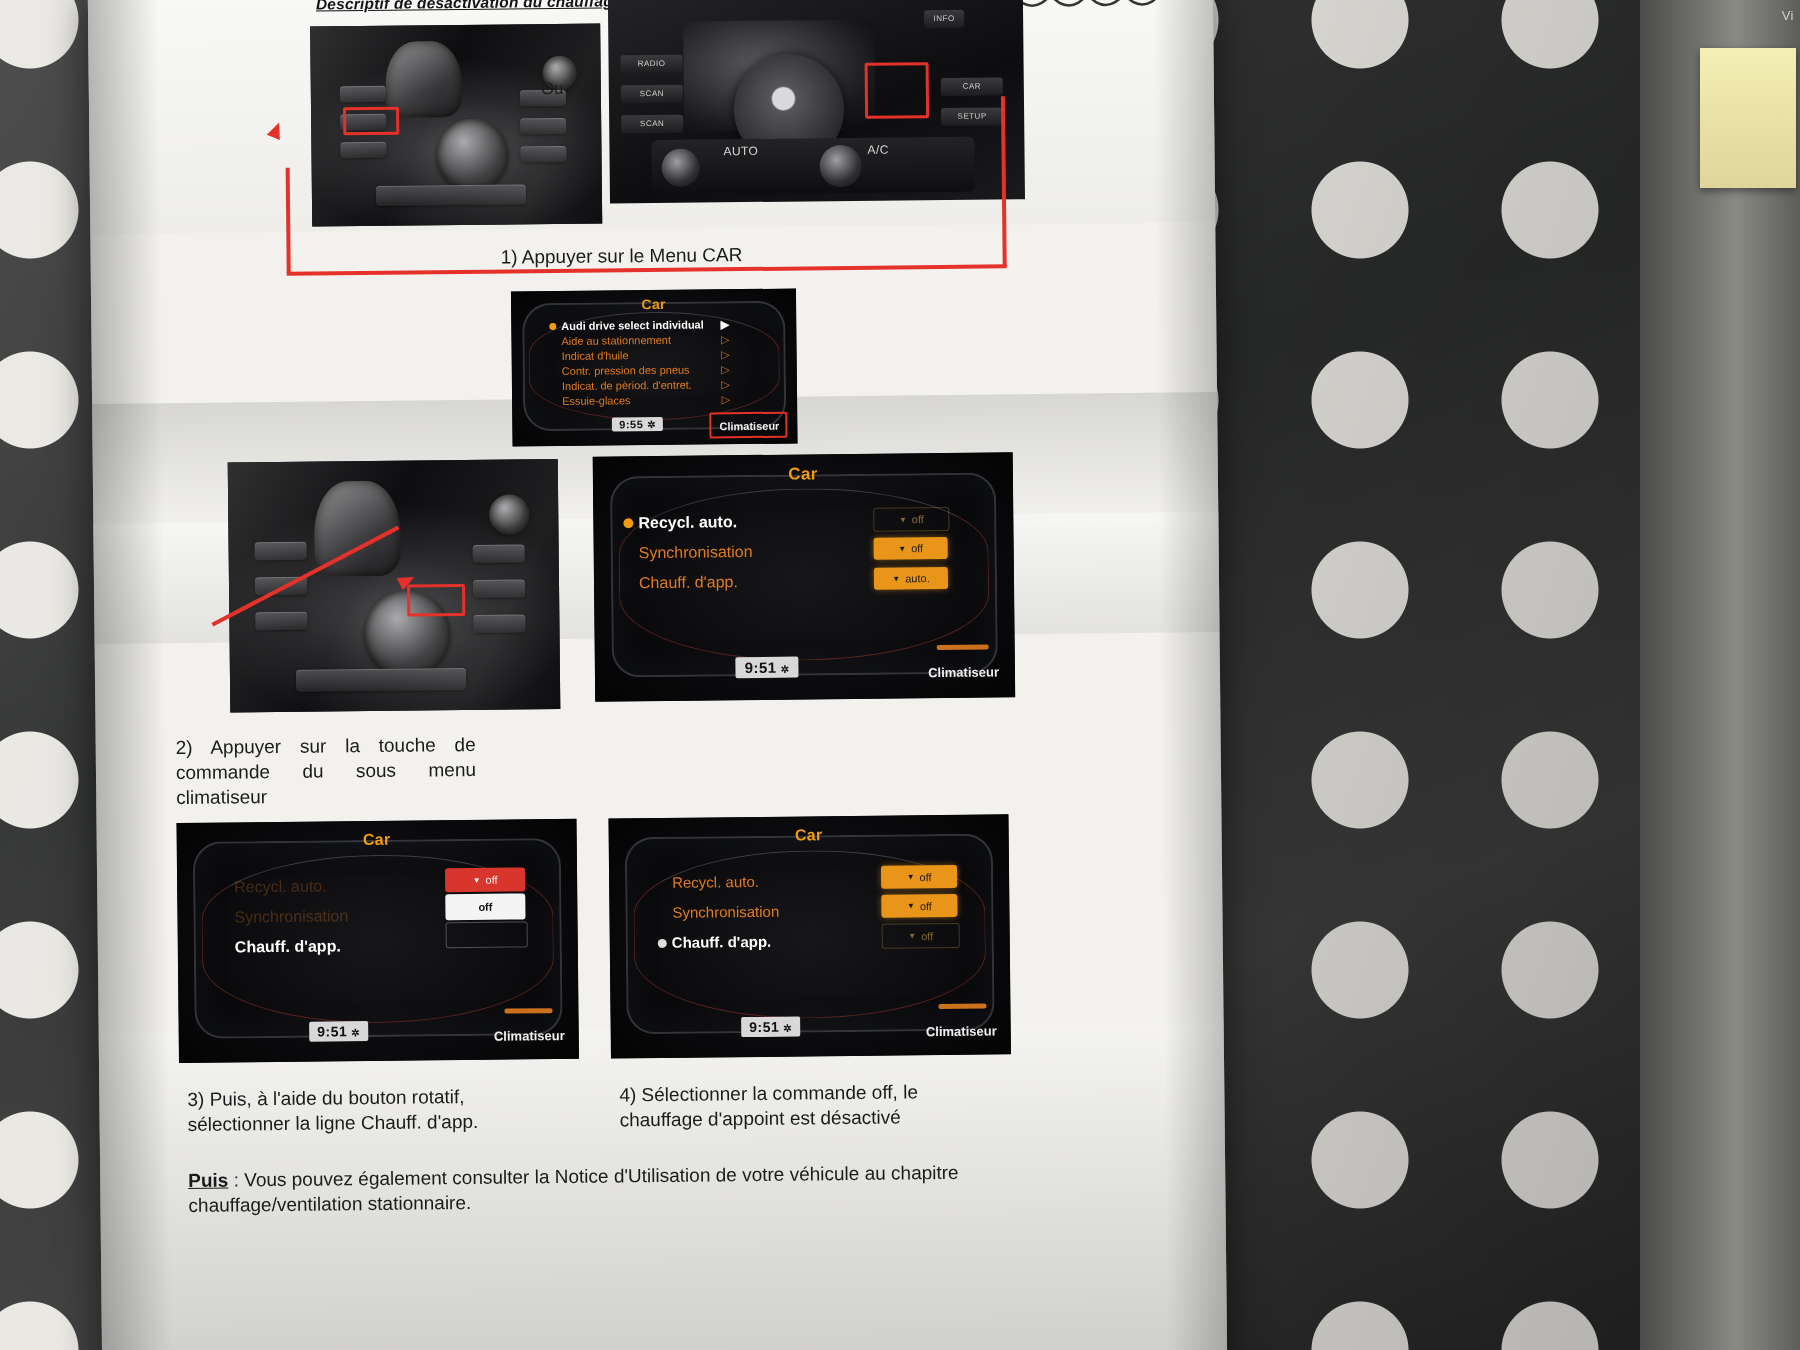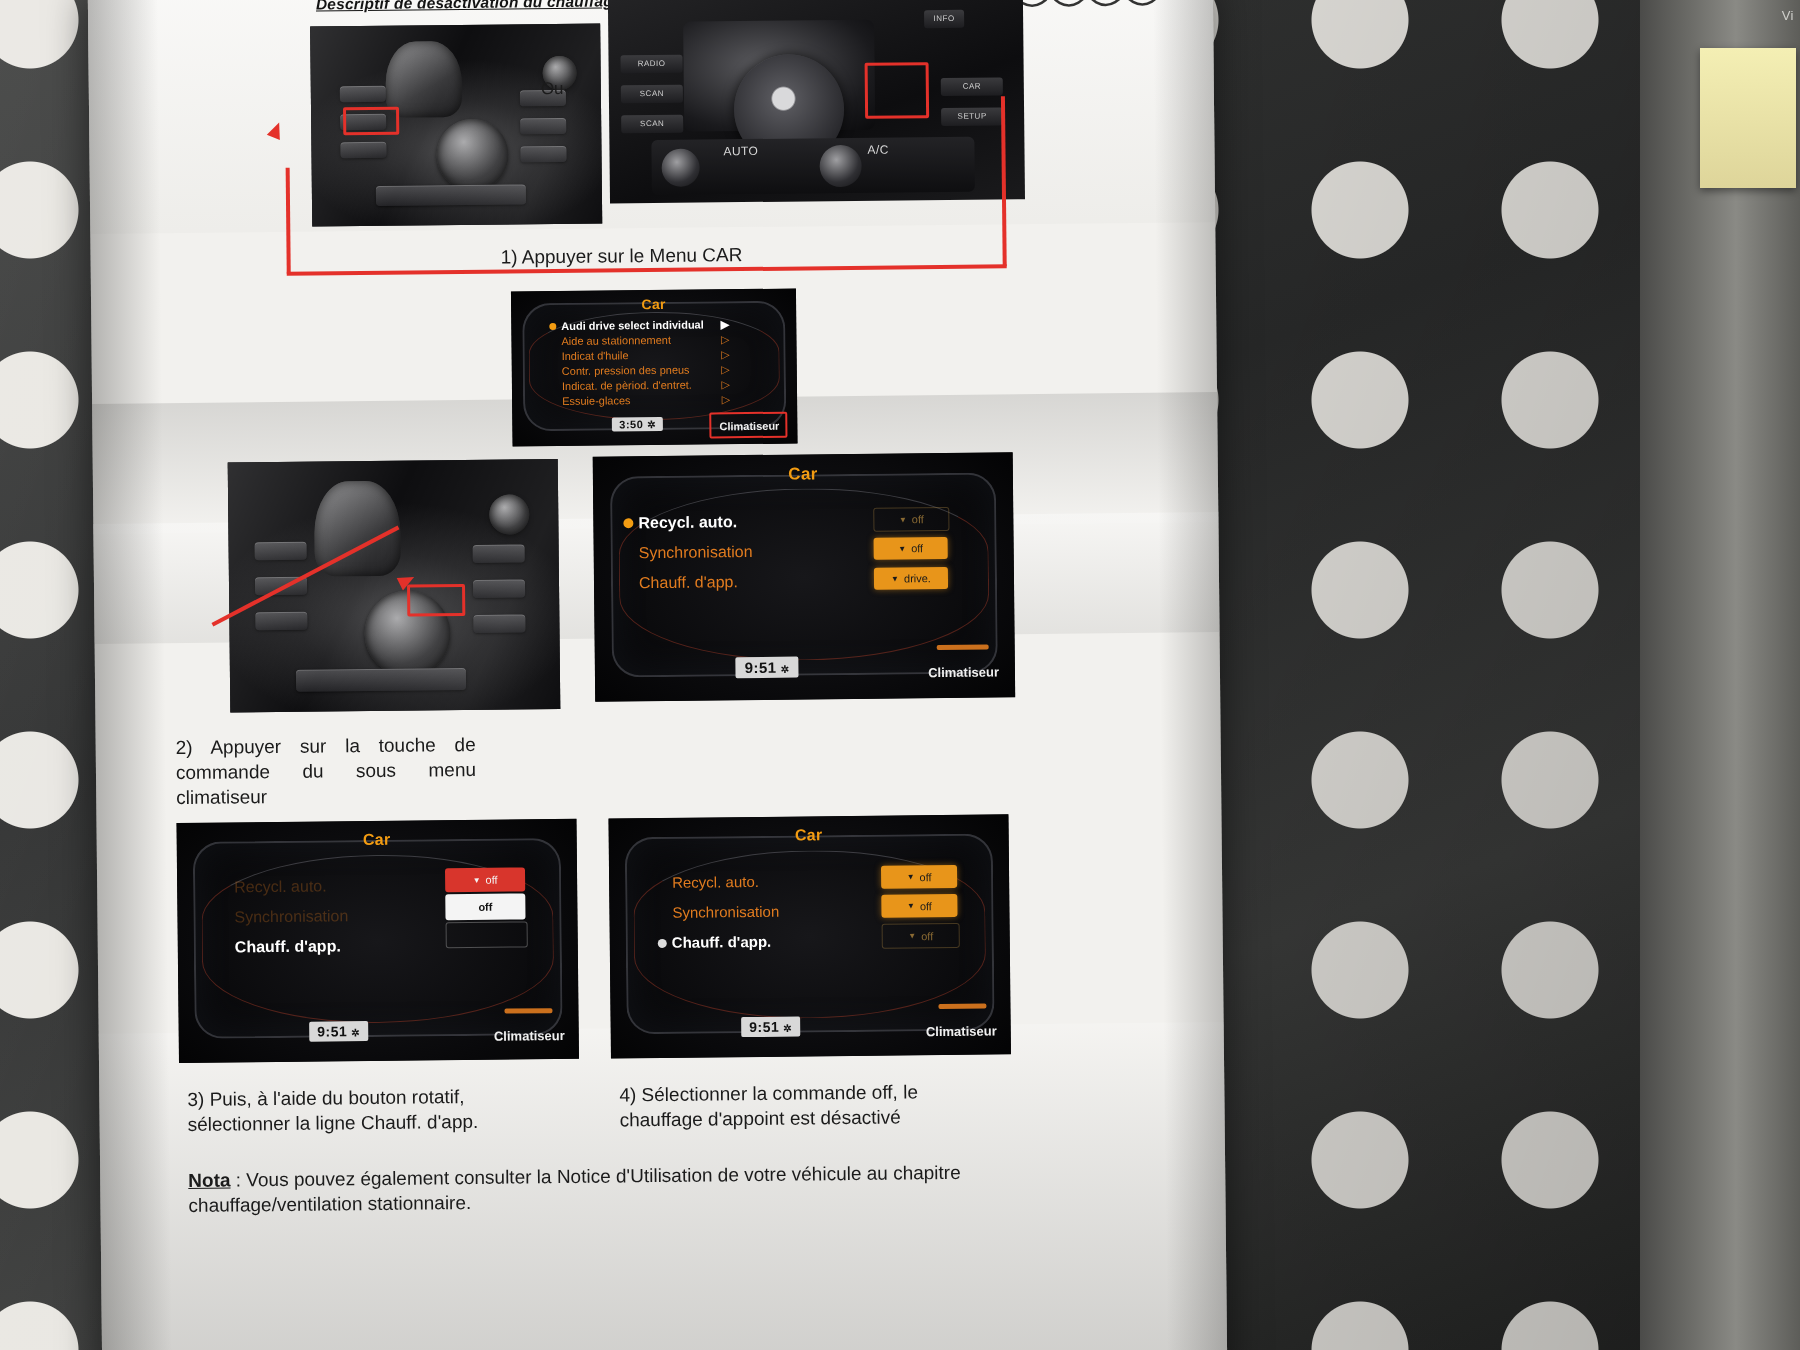--- a/index.html
+++ b/index.html
@@ -286,21 +286,21 @@
           <span class="arrow">▷</span>
         </div>
         <div class="row">
           <span class="dot hidden"></span>
           <span>Essuie-glaces</span>
           <span class="arrow">▷</span>
         </div>
       </div>
 
       <div class="clock" style="bottom:14px;left:44%;">
-        <span>3:50</span><span class="bt">✲</span>
+        <span>9:55</span><span class="bt">✲</span>
       </div>
       <div class="softkey" style="right:18px;bottom:12px;font-size:11px;color:#f2f2f2;">Climatiseur</div>
       <div class="hl-box" style="right:10px;bottom:6px;width:74px;height:22px;"></div>
     </div>
 
     <div class="photo console" style="left:135px;top:480px;width:330px;height:250px;">
       <div class="shifter"></div>
       <div class="knob" style="left:41%;top:52%;width:86px;height:86px;"></div>
       <div class="knob" style="left:79%;top:14%;width:40px;height:40px;"></div>
       <div class="btnstrip" style="left:8%;top:32%;width:52px;height:18px;"></div>
@@ -343,21 +343,21 @@
       <div class="chip ghost" style="left:280px;top:54px;width:74px;height:20px;">
         <span class="caret">▼</span>
         <span>off</span>
       </div>
       <div class="chip amber" style="left:280px;top:84px;width:74px;height:20px;">
         <span class="caret">▼</span>
         <span>off</span>
       </div>
       <div class="chip amber" style="left:280px;top:114px;width:74px;height:20px;">
         <span class="caret">▼</span>
-        <span>drive.</span>
+        <span>auto.</span>
       </div>
 
       <div class="stripe" style="right:26px;bottom:48px;width:52px;"></div>
 
       <div class="clock" style="bottom:22px;left:41%;font-size:15px;padding:2px 9px;">
         <span>9:51</span><span class="bt">✲</span>
       </div>
       <div class="softkey" style="right:16px;bottom:18px;">Climatiseur</div>
     </div>
 
@@ -440,17 +440,17 @@
       <div class="clock" style="bottom:20px;left:40%;font-size:14px;padding:2px 8px;">
         <span>9:51</span><span class="bt">✲</span>
       </div>
       <div class="softkey" style="right:14px;bottom:16px;">Climatiseur</div>
     </div>
 
     <div class="step-text" style="left:88px;top:1104px;width:330px;">3) Puis, à l'aide du bouton rotatif, sélectionner la ligne Chauff. d'app.</div>
     <div class="step-text" style="left:520px;top:1104px;width:380px;">4) Sélectionner la commande off, le chauffage d'appoint est désactivé</div>
 
     <div class="step-text" style="left:88px;top:1185px;width:830px;">
-      <span style="font-weight:bold;text-decoration:underline;">Nota</span><span> : Vous pouvez également consulter la Notice d'Utilisation de votre véhicule au chapitre chauffage/ventilation stationnaire.</span>
+      <span style="font-weight:bold;text-decoration:underline;">Puis</span><span> : Vous pouvez également consulter la Notice d'Utilisation de votre véhicule au chapitre chauffage/ventilation stationnaire.</span>
     </div>
 
   </div>
 </div>
 
 </body></html>

